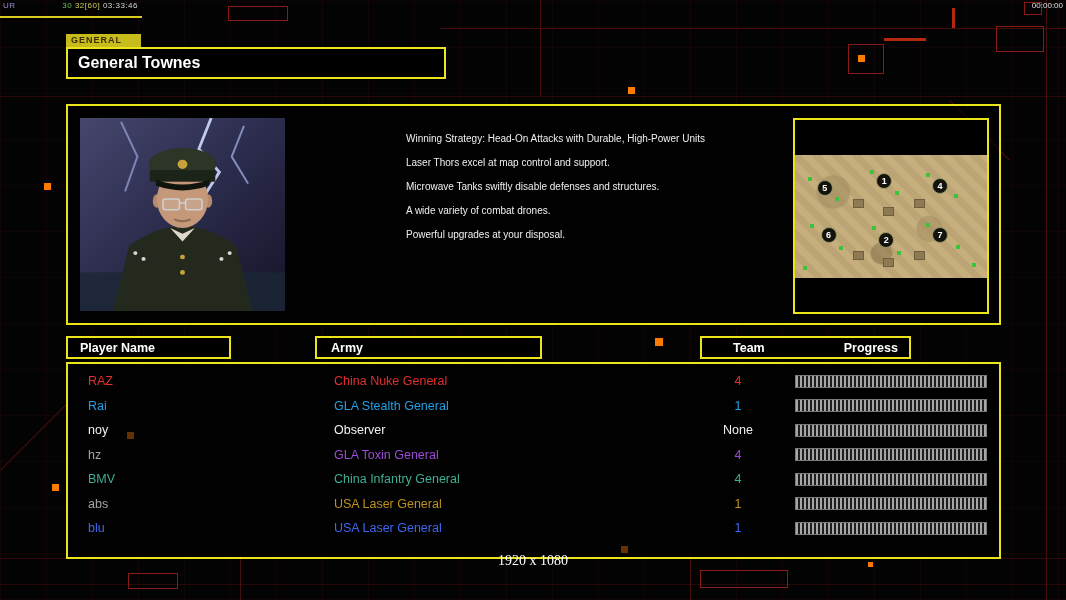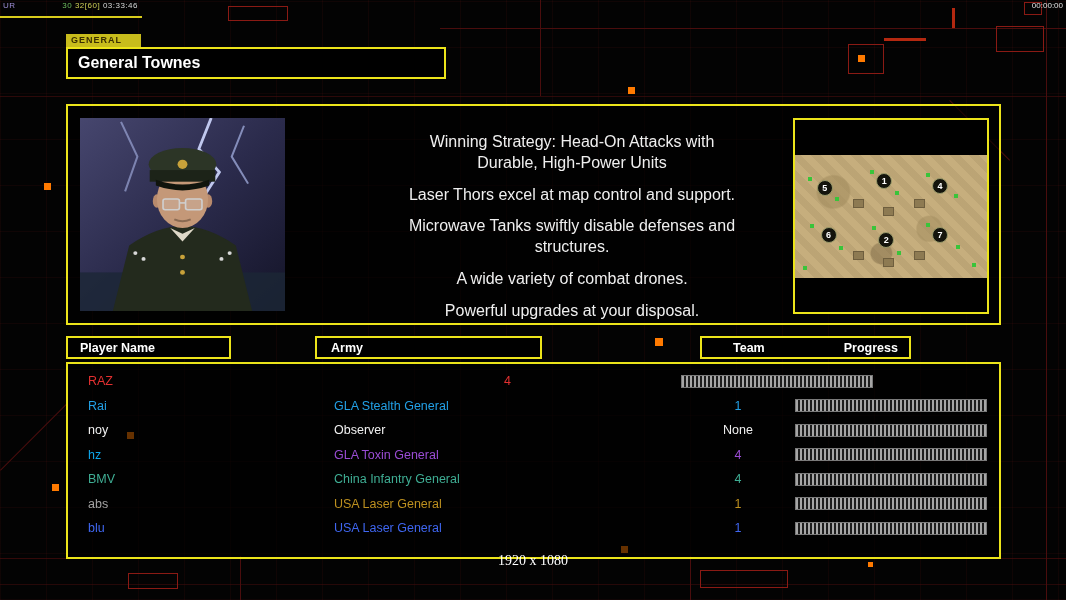--- a/index.html
+++ b/index.html
@@ -36,21 +36,21 @@
     font-size:16px; font-weight:bold; line-height:28px; padding-left:10px;
   }
   .info-panel {
     position:absolute; left:66px; top:104px; width:931px; height:217px;
     border:2px solid #ece41a; background:rgba(0,0,0,0.55);
   }
   .portrait {
     position:absolute; left:12px; top:12px; width:205px; height:193px;
     overflow:hidden; background:#1a1a30;
   }
-  .strategy { position:absolute; left:330px; top:26px; width:348px; color:#efefef; font-size:16px; line-height:1.3;text-align:center; }
+  .strategy { position:absolute; left:338px; top:26px; width:348px; color:#efefef; font-size:10px; line-height:1.3; }
   .strategy p { margin:0 0 11px 0; }
   .map-panel {
     position:absolute; left:725px; top:12px; width:192px; height:192px;
     border:2px solid #ece41a; background:#000;
   }
   .terrain {
     position:absolute; left:0; top:35px; width:100%; height:123px;
     background:
       radial-gradient(circle at 20% 30%, rgba(160,138,92,0.55) 0 9%, transparent 10%),
       radial-gradient(circle at 70% 60%, rgba(160,138,92,0.5) 0 8%, transparent 9%),
@@ -222,20 +222,21 @@
     <span>Army</span>
   </div>
   <div class="hbox hb-team">
     <span class="h-team">Team</span>
     <span class="h-prog">Progress</span>
   </div>
 
   <div class="players-panel" id="players">
       <div class="prow">
         <span class="pname" style="color: rgb(226, 48, 48);">RAZ</span>
+        <span class="parmy" style="color: rgb(226, 48, 48);">China Nuke General</span>
         <span class="pteam" style="color: rgb(226, 48, 48);">4</span>
         <span class="pbar">
           <span class="pfill" style="width: 100%;"></span>
         </span>
       </div>
       <div class="prow">
         <span class="pname" style="color: rgb(34, 160, 230);">Rai</span>
         <span class="parmy" style="color: rgb(34, 160, 230);">GLA Stealth General</span>
         <span class="pteam" style="color: rgb(34, 160, 230);">1</span>
         <span class="pbar">
@@ -244,21 +245,21 @@
       </div>
       <div class="prow">
         <span class="pname" style="color: rgb(240, 240, 240);">noy</span>
         <span class="parmy" style="color: rgb(240, 240, 240);">Observer</span>
         <span class="pteam" style="color: rgb(240, 240, 240);">None</span>
         <span class="pbar">
           <span class="pfill" style="width: 100%;"></span>
         </span>
       </div>
       <div class="prow">
-        <span class="pname" style="color: #0ea5e9;">hz</span>
+        <span class="pname" style="color: #a3a3a3;">hz</span>
         <span class="parmy" style="color: rgb(154, 76, 212);">GLA Toxin General</span>
         <span class="pteam" style="color: rgb(154, 76, 212);">4</span>
         <span class="pbar">
           <span class="pfill" style="width: 100%;"></span>
         </span>
       </div>
       <div class="prow">
         <span class="pname" style="color: rgb(63, 174, 148);">BMV</span>
         <span class="parmy" style="color: rgb(63, 174, 148);">China Infantry General</span>
         <span class="pteam" style="color: rgb(63, 174, 148);">4</span>

